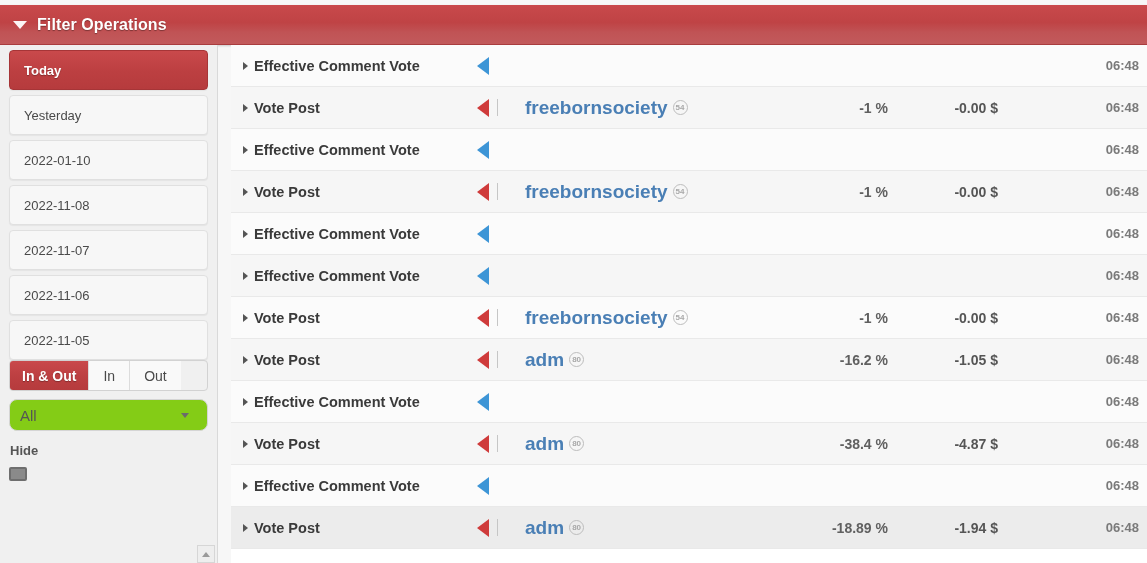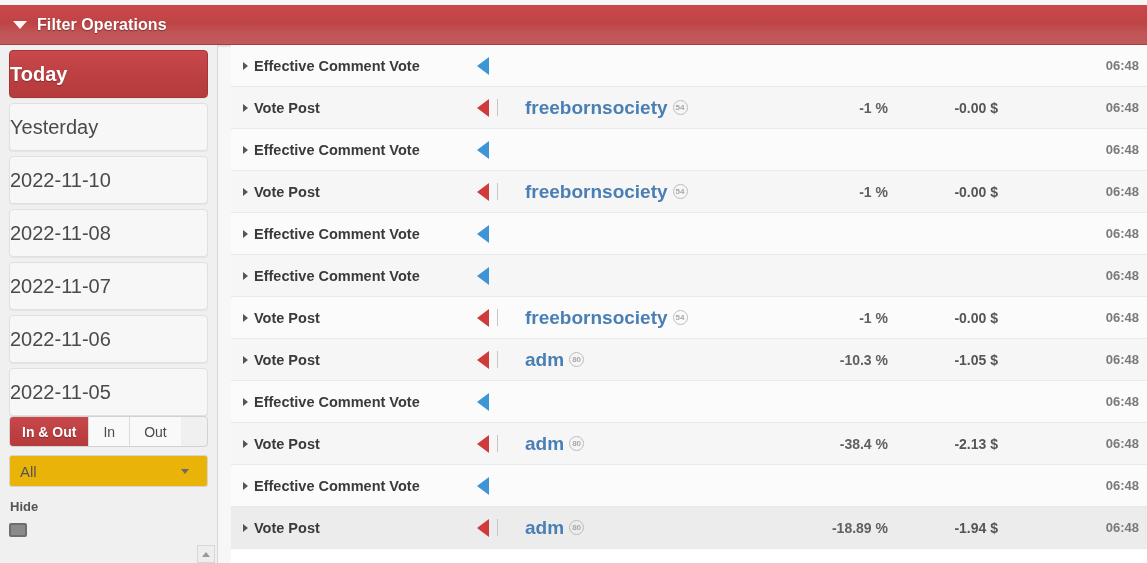--- a/index.html
+++ b/index.html
@@ -49,28 +49,29 @@
   .sidebar {
     position: absolute;
     left: 0; top: 45px;
     width: 218px; height: 518px;
     background: #f0f0f0;
     border-right: 1px solid #d9d9d9;
     padding: 0 9px;
     overflow: hidden;
   }
   .date-item {
-    height: 48px;
+    height: 40px;
     margin-top: 5px;
     background: #f7f7f7;
     border: 1px solid #e0e0e0;
     border-radius: 4px;
     display: flex;
     align-items: center;
-    font-size: 20px;
+    padding-left: 14px;
+    font-size: 13px;
     color: #4a4a4a;
     box-shadow: 0 1px 1px rgba(0,0,0,0.05);
   }
   .date-item.active {
     background: linear-gradient(to bottom, #c9494b 0%, #bc3f41 55%, #b63b3d 100%);
     border: 1px solid #a63537;
     color: #ffffff;
     font-weight: bold;
     text-shadow: 0 1px 1px rgba(0,0,0,0.3);
   }
@@ -103,23 +104,23 @@
   .btn-group .seg.active {
     background: linear-gradient(to bottom, #c9494b 0%, #bc3f41 55%, #b63b3d 100%);
     color: #fff;
     font-weight: bold;
     text-shadow: 0 1px 1px rgba(0,0,0,0.3);
     padding: 0 12px;
   }
   .select-box {
     margin-top: 8px;
     height: 32px;
-    background: #eab308;
+    background: #84cc16;
     border: 1px solid #d5d5d5;
-    border-radius: 3px;
+    border-radius: 8px;
     display: flex;
     align-items: center;
     padding: 0 8px 0 10px;
     font-size: 15px;
     color: #555;
     justify-content: space-between;
   }
   .select-box .dd {
     width: 0; height: 0;
     border-left: 4px solid transparent;
@@ -264,21 +265,21 @@
 
   <div class="sidebar">
     <div id="date-list">
         <div class="date-item active">
           <span>Today</span>
         </div>
         <div class="date-item">
           <span>Yesterday</span>
         </div>
         <div class="date-item">
-          <span>2022-11-10</span>
+          <span>2022-01-10</span>
         </div>
         <div class="date-item">
           <span>2022-11-08</span>
         </div>
         <div class="date-item">
           <span>2022-11-07</span>
         </div>
         <div class="date-item">
           <span>2022-11-06</span>
         </div>
@@ -420,21 +421,21 @@
         </div>
         <div class="c-type">Vote Post</div>
         <div class="c-arrow">
           <span class="arrow-l red"></span>
           <span class="sep"></span>
         </div>
         <div class="c-user">
           <a class="uname">adm</a>
           <span class="rep">80</span>
         </div>
-        <div class="c-pct">-10.3 %</div>
+        <div class="c-pct">-16.2 %</div>
         <div class="c-amt">-1.05 $</div>
         <div class="c-time">06:48</div>
       </div>
       <div class="row">
         <div class="c-caret">
           <i></i>
         </div>
         <div class="c-type">Effective Comment Vote</div>
         <div class="c-arrow">
           <span class="arrow-l"></span>
@@ -451,21 +452,21 @@
         <div class="c-type">Vote Post</div>
         <div class="c-arrow">
           <span class="arrow-l red"></span>
           <span class="sep"></span>
         </div>
         <div class="c-user">
           <a class="uname">adm</a>
           <span class="rep">80</span>
         </div>
         <div class="c-pct">-38.4 %</div>
-        <div class="c-amt">-2.13 $</div>
+        <div class="c-amt">-4.87 $</div>
         <div class="c-time">06:48</div>
       </div>
       <div class="row">
         <div class="c-caret">
           <i></i>
         </div>
         <div class="c-type">Effective Comment Vote</div>
         <div class="c-arrow">
           <span class="arrow-l"></span>
         </div>

